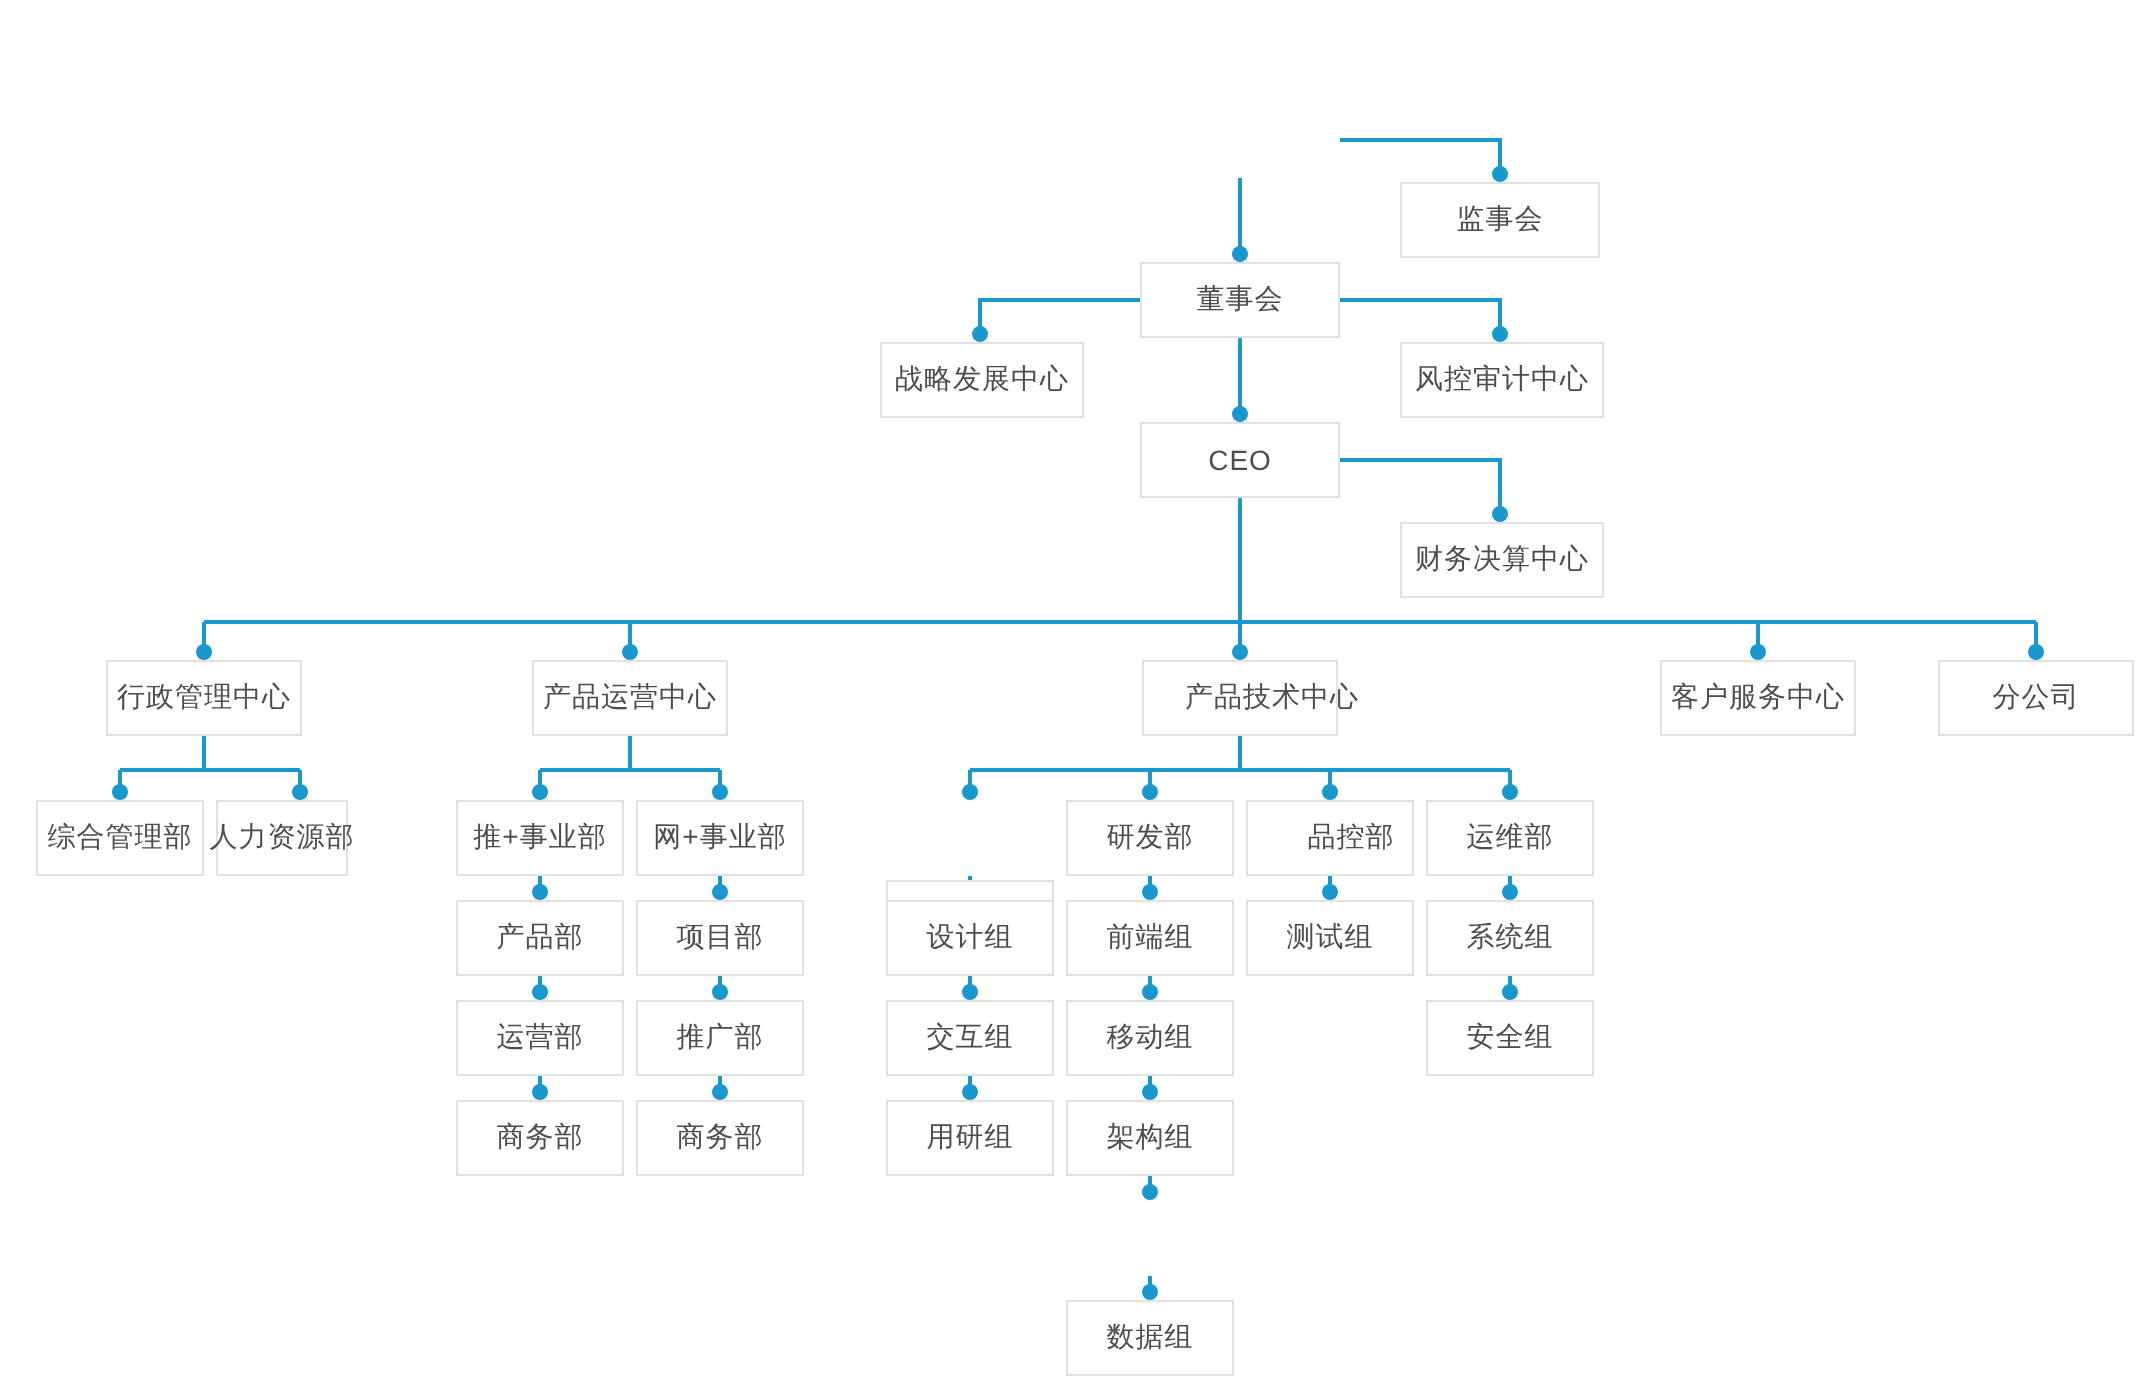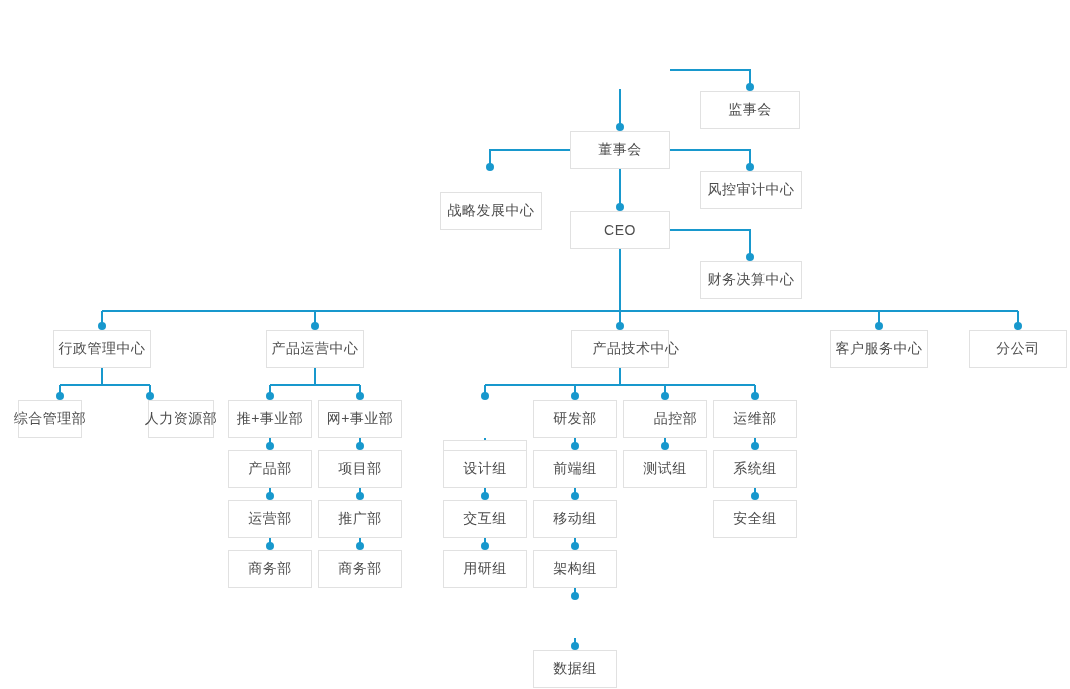--- a/index.html
+++ b/index.html
@@ -124,33 +124,33 @@
       <circle cx="575" cy="596" r="4"></circle>
       <circle cx="575" cy="646" r="4"></circle>
       <circle cx="665" cy="446" r="4"></circle>
       <circle cx="755" cy="446" r="4"></circle>
       <circle cx="755" cy="496" r="4"></circle>
     </g>
   </svg>
 
   <div class="node" style="left: 700px; top: 91px; width: 100px; border-color: rgb(225, 225, 225); color: rgb(77, 77, 77);">监事会</div>
   <div class="node" style="left: 570px; top: 131px; width: 100px; border-color: rgb(225, 225, 225); color: rgb(77, 77, 77);">董事会</div>
-  <div class="node" style="left: 440px; top: 171px; width: 102px; border-color: rgb(225, 225, 225); color: rgb(77, 77, 77); margin-top: 21px;">战略发展中心</div>
+  <div class="node" style="left: 440px; top: 171px; width: 102px; border-color: rgb(225, 225, 225); color: rgb(77, 77, 77);">战略发展中心</div>
   <div class="node" style="left: 700px; top: 171px; width: 102px; border-color: rgb(225, 225, 225); color: rgb(77, 77, 77);">风控审计中心</div>
   <div class="node" style="left: 570px; top: 211px; width: 100px; border-color: rgb(225, 225, 225); color: rgb(77, 77, 77);">CEO</div>
   <div class="node" style="left: 700px; top: 261px; width: 102px; border-color: rgb(225, 225, 225); color: rgb(77, 77, 77);">财务决算中心</div>
 
   <div class="node" style="left: 53px; top: 330px; width: 98px; border-color: rgb(225, 225, 225); color: rgb(77, 77, 77);">行政管理中心</div>
   <div class="node" style="left: 266px; top: 330px; width: 98px; border-color: rgb(225, 225, 225); color: rgb(77, 77, 77);">产品运营中心</div>
   <div class="node" style="left: 571px; top: 330px; width: 98px; border-color: rgb(225, 225, 225); color: rgb(77, 77, 77); padding-left: 32px;">产品技术中心</div>
   <div class="node" style="left: 830px; top: 330px; width: 98px; border-color: rgb(225, 225, 225); color: rgb(77, 77, 77);">客户服务中心</div>
   <div class="node" style="left: 969px; top: 330px; width: 98px; border-color: rgb(225, 225, 225); color: rgb(77, 77, 77);">分公司</div>
 
-  <div class="node" style="left: 18px; top: 400px; width: 64px; border-color: rgb(225, 225, 225); color: rgb(77, 77, 77);">综合管理部</div>
-  <div class="node" style="left: 108px; top: 400px; width: 66px; border-color: rgb(225, 225, 225); color: rgb(77, 77, 77); margin-left: 40px;">人力资源部</div>
+  <div class="node" style="left: 18px; top: 400px; width: 84px; border-color: rgb(225, 225, 225); color: rgb(77, 77, 77);">综合管理部</div>
+  <div class="node" style="left: 108px; top: 400px; width: 66px; border-color: rgb(225, 225, 225); color: rgb(77, 77, 77);">人力资源部</div>
 
   <div class="node" style="left: 228px; top: 400px; width: 84px; border-color: rgb(225, 225, 225); color: rgb(77, 77, 77);">推+事业部</div>
   <div class="node" style="left: 318px; top: 400px; width: 84px; border-color: rgb(225, 225, 225); color: rgb(77, 77, 77);">网+事业部</div>
   <div class="node" style="left: 228px; top: 450px; width: 84px; border-color: rgb(225, 225, 225); color: rgb(77, 77, 77);">产品部</div>
   <div class="node" style="left: 318px; top: 450px; width: 84px; border-color: rgb(225, 225, 225); color: rgb(77, 77, 77);">项目部</div>
   <div class="node" style="left: 228px; top: 500px; width: 84px; border-color: rgb(225, 225, 225); color: rgb(77, 77, 77);">运营部</div>
   <div class="node" style="left: 318px; top: 500px; width: 84px; border-color: rgb(225, 225, 225); color: rgb(77, 77, 77);">推广部</div>
   <div class="node" style="left: 228px; top: 550px; width: 84px; border-color: rgb(225, 225, 225); color: rgb(77, 77, 77);">商务部</div>
   <div class="node" style="left: 318px; top: 550px; width: 84px; border-color: rgb(225, 225, 225); color: rgb(77, 77, 77);">商务部</div>
 

